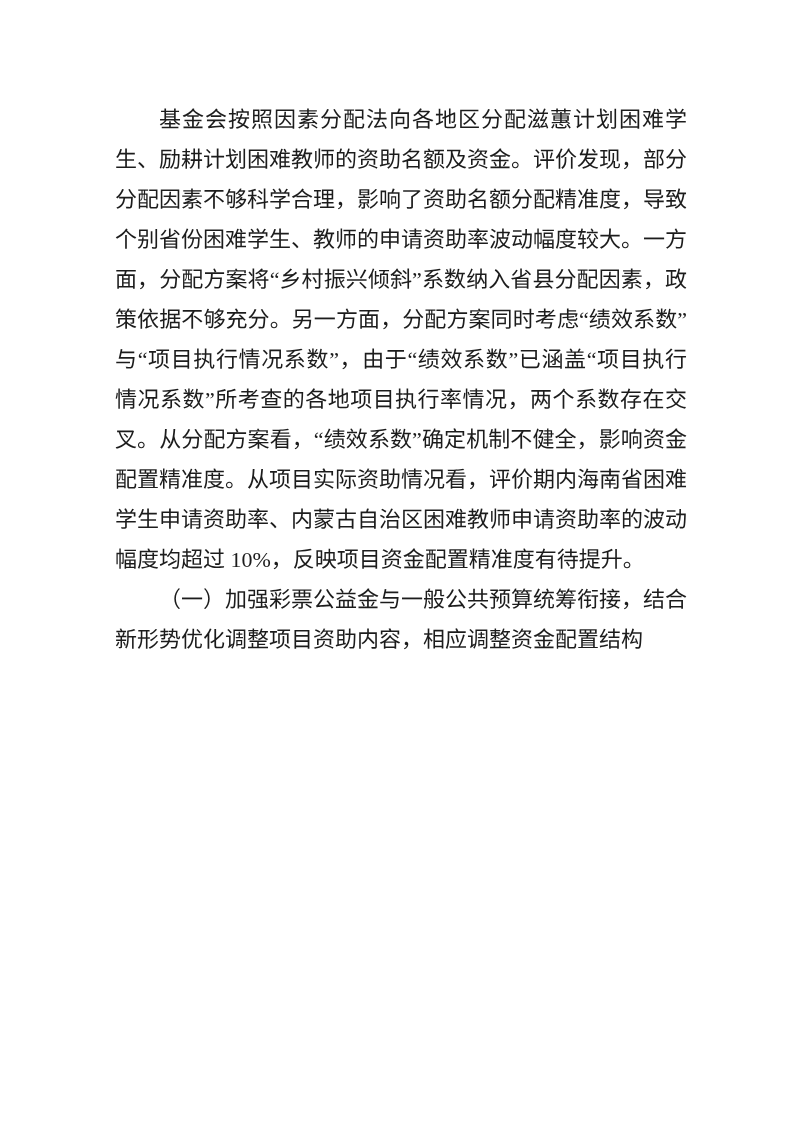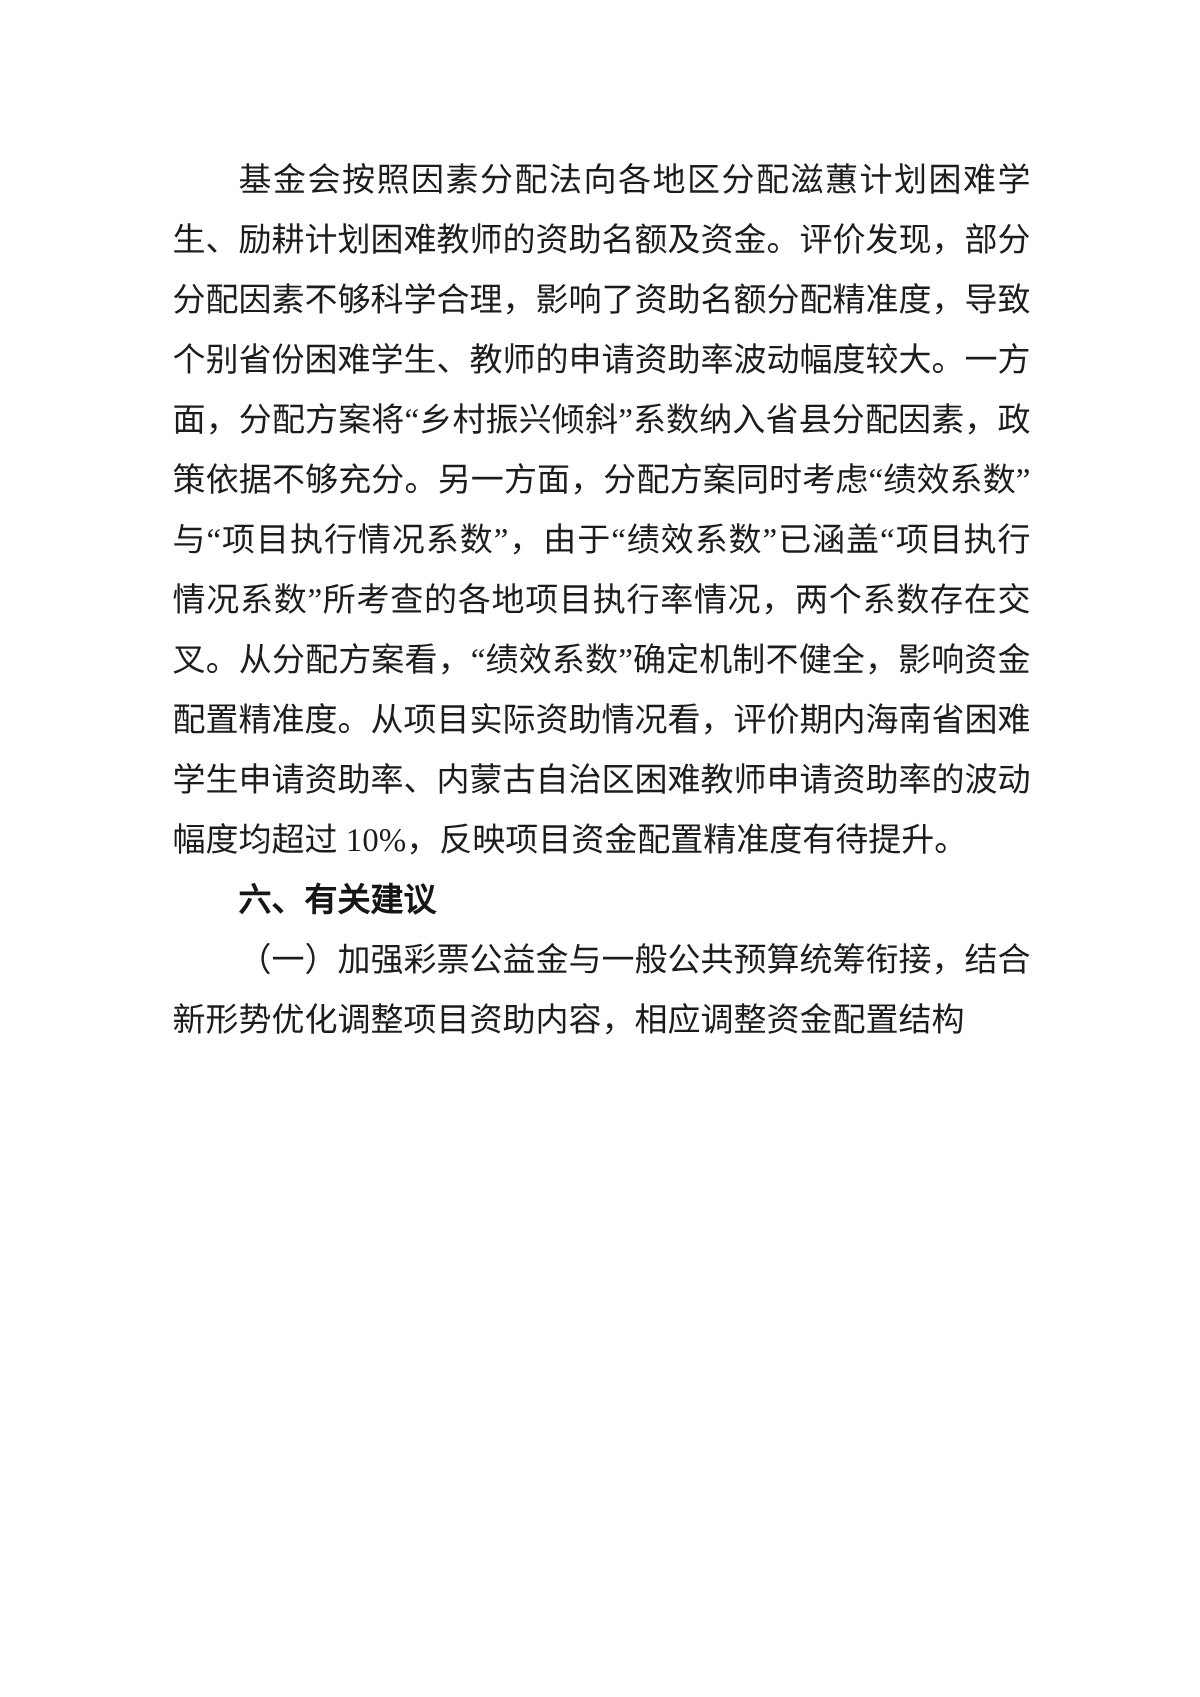--- a/index.html
+++ b/index.html
@@ -57,17 +57,16 @@
     font-family: "Liberation Serif", serif;
     color: #222222;
   }
 </style>
 </head>
 <body>
 
 <div class="page">
   <div class="content">
     <p class="body-para">基金会按照因素分配法向各地区分配滋蕙计划困难学生、励耕计划困难教师的资助名额及资金。评价发现，部分分配因素不够科学合理，影响了资助名额分配精准度，导致个别省份困难学生、教师的申请资助率波动幅度较大。一方面，分配方案将“乡村振兴倾斜”系数纳入省县分配因素，政策依据不够充分。另一方面，分配方案同时考虑“绩效系数”与“项目执行情况系数”，由于“绩效系数”已涵盖“项目执行情况系数”所考查的各地项目执行率情况，两个系数存在交叉。从分配方案看，“绩效系数”确定机制不健全，影响资金配置精准度。从项目实际资助情况看，评价期内海南省困难学生申请资助率、内蒙古自治区困难教师申请资助率的波动幅度均超过 10%，反映项目资金配置精准度有待提升。</p>
-    <h2 class="section-heading">六、有关建议</h2>
     <p class="sub-heading">（一）加强彩票公益金与一般公共预算统筹衔接，结合新形势优化调整项目资助内容，相应调整资金配置结构</p>
   </div>
   <div class="page-number">126</div>
 </div>
 
 </body></html>

